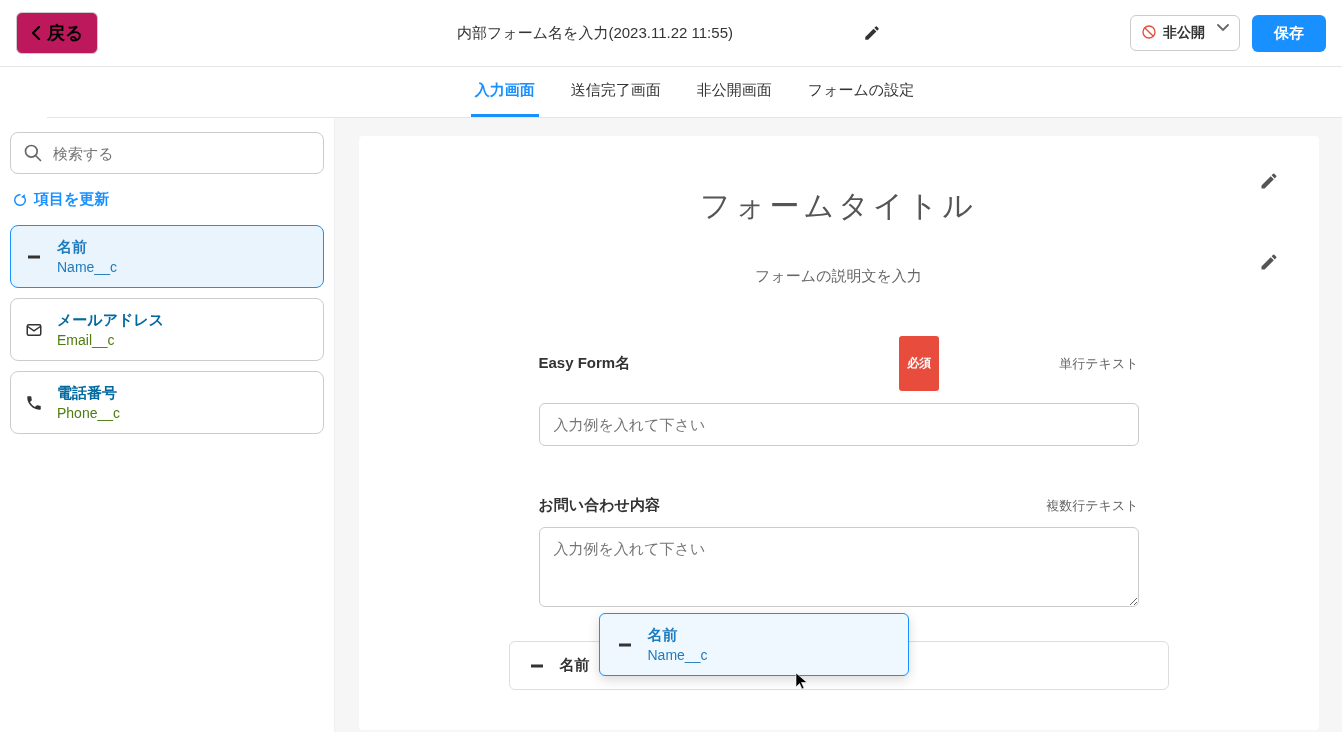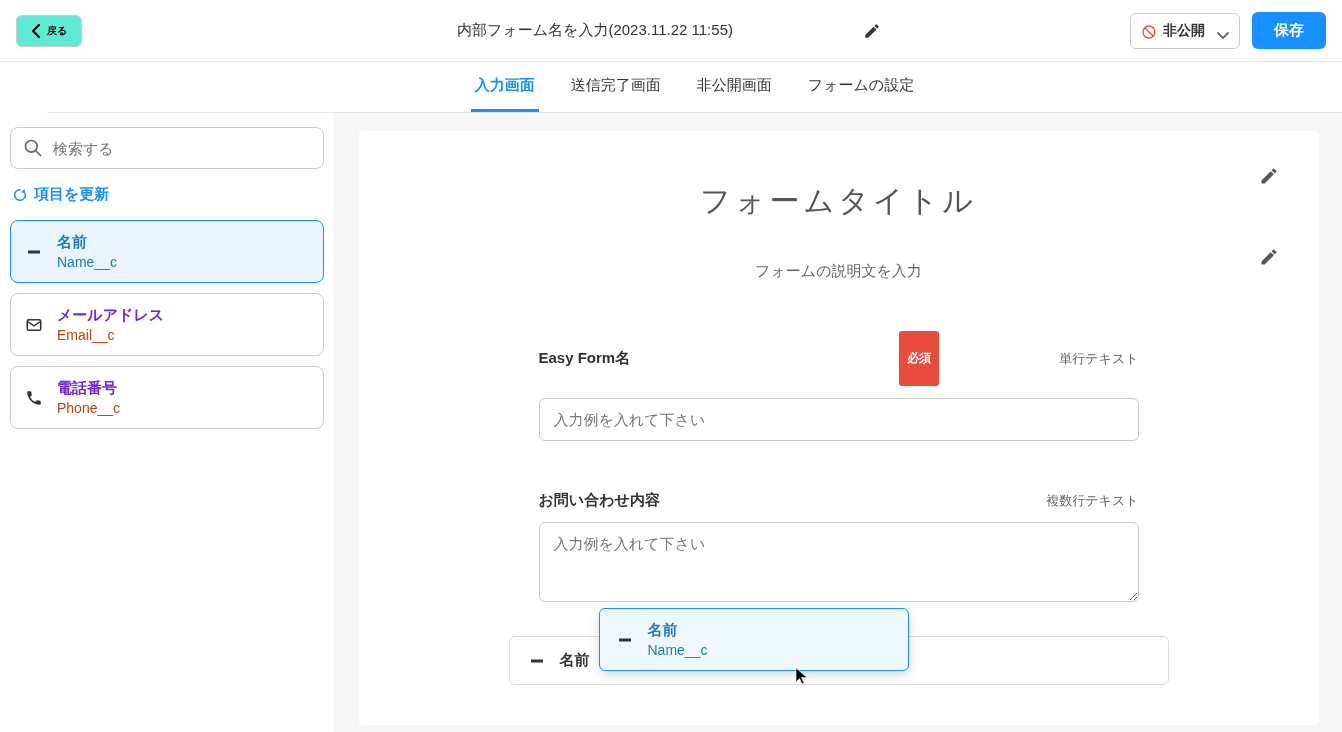--- a/index.html
+++ b/index.html
@@ -1,44 +1,44 @@
 <!DOCTYPE html>
 <html><head>
 <meta charset="utf-8">
 <style>
 * { box-sizing: border-box; margin: 0; padding: 0; }
 body { font-family: -apple-system, BlinkMacSystemFont, "Segoe UI", "Hiragino Sans", "Hiragino Kaku Gothic ProN", Meiryo, sans-serif; background: #fff; color: #333; }
 
 .header { display: flex; align-items: center; padding: 12px 16px; border-bottom: 1px solid #e5e5e5; background: #fff; position: relative; }
-.back-btn { display: flex; align-items: center; gap: 6px; padding: 8px 14px; border: 1px solid #ccc; border-radius: 6px; background: #5eead4; font-size: 10px; font-weight: 600; cursor: pointer; }
+.back-btn { display: flex; align-items: center; gap: 6px; padding: 8px 14px; border: 1px solid #ccc; border-radius: 6px; background: #be185d; font-size: 18px; font-weight: 600; cursor: pointer; }
 .header-center { position: absolute; left: 50%; transform: translateX(-50%); display: flex; align-items: center; gap: 16px; }
 .form-name { font-size: 15px; color: #333; }
 .edit-icon-btn { background: none; border: none; cursor: pointer; padding: 4px; color: #333; }
 .header-right { margin-left: auto; display: flex; align-items: center; gap: 12px; }
-.visibility-select { display: flex; align-items: flex-end; gap: 6px; padding: 8px 10px; border: 1px solid #ccc; border-radius: 6px; background: #fff; cursor: pointer; font-size: 14px; font-weight: 600; }
+.visibility-select { display: flex; align-items: flex-start; gap: 6px; padding: 8px 10px; border: 1px solid #ccc; border-radius: 6px; background: #fff; cursor: pointer; font-size: 14px; font-weight: 600; }
 .prohibit-icon { color: #e74c3c; }
 .save-btn { padding: 9px 22px; background: #1890ff; color: #fff; border: none; border-radius: 6px; font-size: 15px; font-weight: 600; cursor: pointer; }
 
 .tabs { display: flex; justify-content: center; gap: 28px; border-bottom: 1px solid #e5e5e5; background: #fff; margin-left: 47px; }
 .tab { padding: 14px 4px; font-size: 15px; color: #333; cursor: pointer; border-bottom: 3px solid transparent; }
 .tab.active { color: #1890ff; border-bottom-color: #1890ff; font-weight: 600; }
 
 .body-wrap { display: flex; height: calc(100vh - 112px); }
 .sidebar { width: 335px; padding: 14px 10px; background: #fff; border-right: 1px solid #f0f0f0; overflow-y: auto; }
 .search-wrap { display: flex; align-items: center; gap: 10px; padding: 10px 12px; border: 1px solid #ccc; border-radius: 8px; margin-bottom: 14px; }
 .search-wrap input { border: none; outline: none; flex: 1; font-size: 15px; }
 .search-icon { color: #666; }
 .refresh-btn { display: flex; align-items: center; gap: 6px; color: #1890ff; font-size: 15px; font-weight: 600; cursor: pointer; margin-bottom: 14px; padding: 2px; }
 .field-card { display: flex; align-items: center; gap: 14px; padding: 12px 14px; border: 1px solid #ccc; border-radius: 8px; margin-bottom: 10px; cursor: grab; background: #fff; }
 .field-card.selected { border-color: #1890ff; background: #eaf4fd; }
 .field-icon { color: #333; }
 .field-card.selected .field-icon { color: #333; }
 .field-text { display: flex; flex-direction: column; }
-.field-label { font-size: 15px; font-weight: 600; color: #6d28d9; }
-.field-api { font-size: 14px; color: #c2410c; margin-top: 2px; }
+.field-label { font-size: 15px; font-weight: 600; color: #0369a1; }
+.field-api { font-size: 14px; color: #4d7c0f; margin-top: 2px; }
 .field-card.selected .field-label,
 .field-card.selected .field-api { color: #1f7bbf; }
 
 .canvas { flex: 1; background: #f6f6f6; overflow-y: auto; padding: 18px 16px 40px 16px; }
 .form-surface { background: #fff; border-radius: 4px; padding: 30px 40px 40px 40px; max-width: 960px; margin: 0 auto; position: relative; }
 .title-row { display: flex; align-items: flex-start; justify-content: center; position: relative; margin: 20px 0 40px 0; }
 .form-title { font-size: 30px; color: #555; font-weight: 500; letter-spacing: 4px; }
 .pencil-right { position: absolute; right: 0; top: -15px; color: #555; cursor: pointer; }
 .desc-row { display: flex; align-items: center; justify-content: center; position: relative; margin-bottom: 50px; text-align: right; }
 .form-desc { font-size: 15px; color: #666; }

